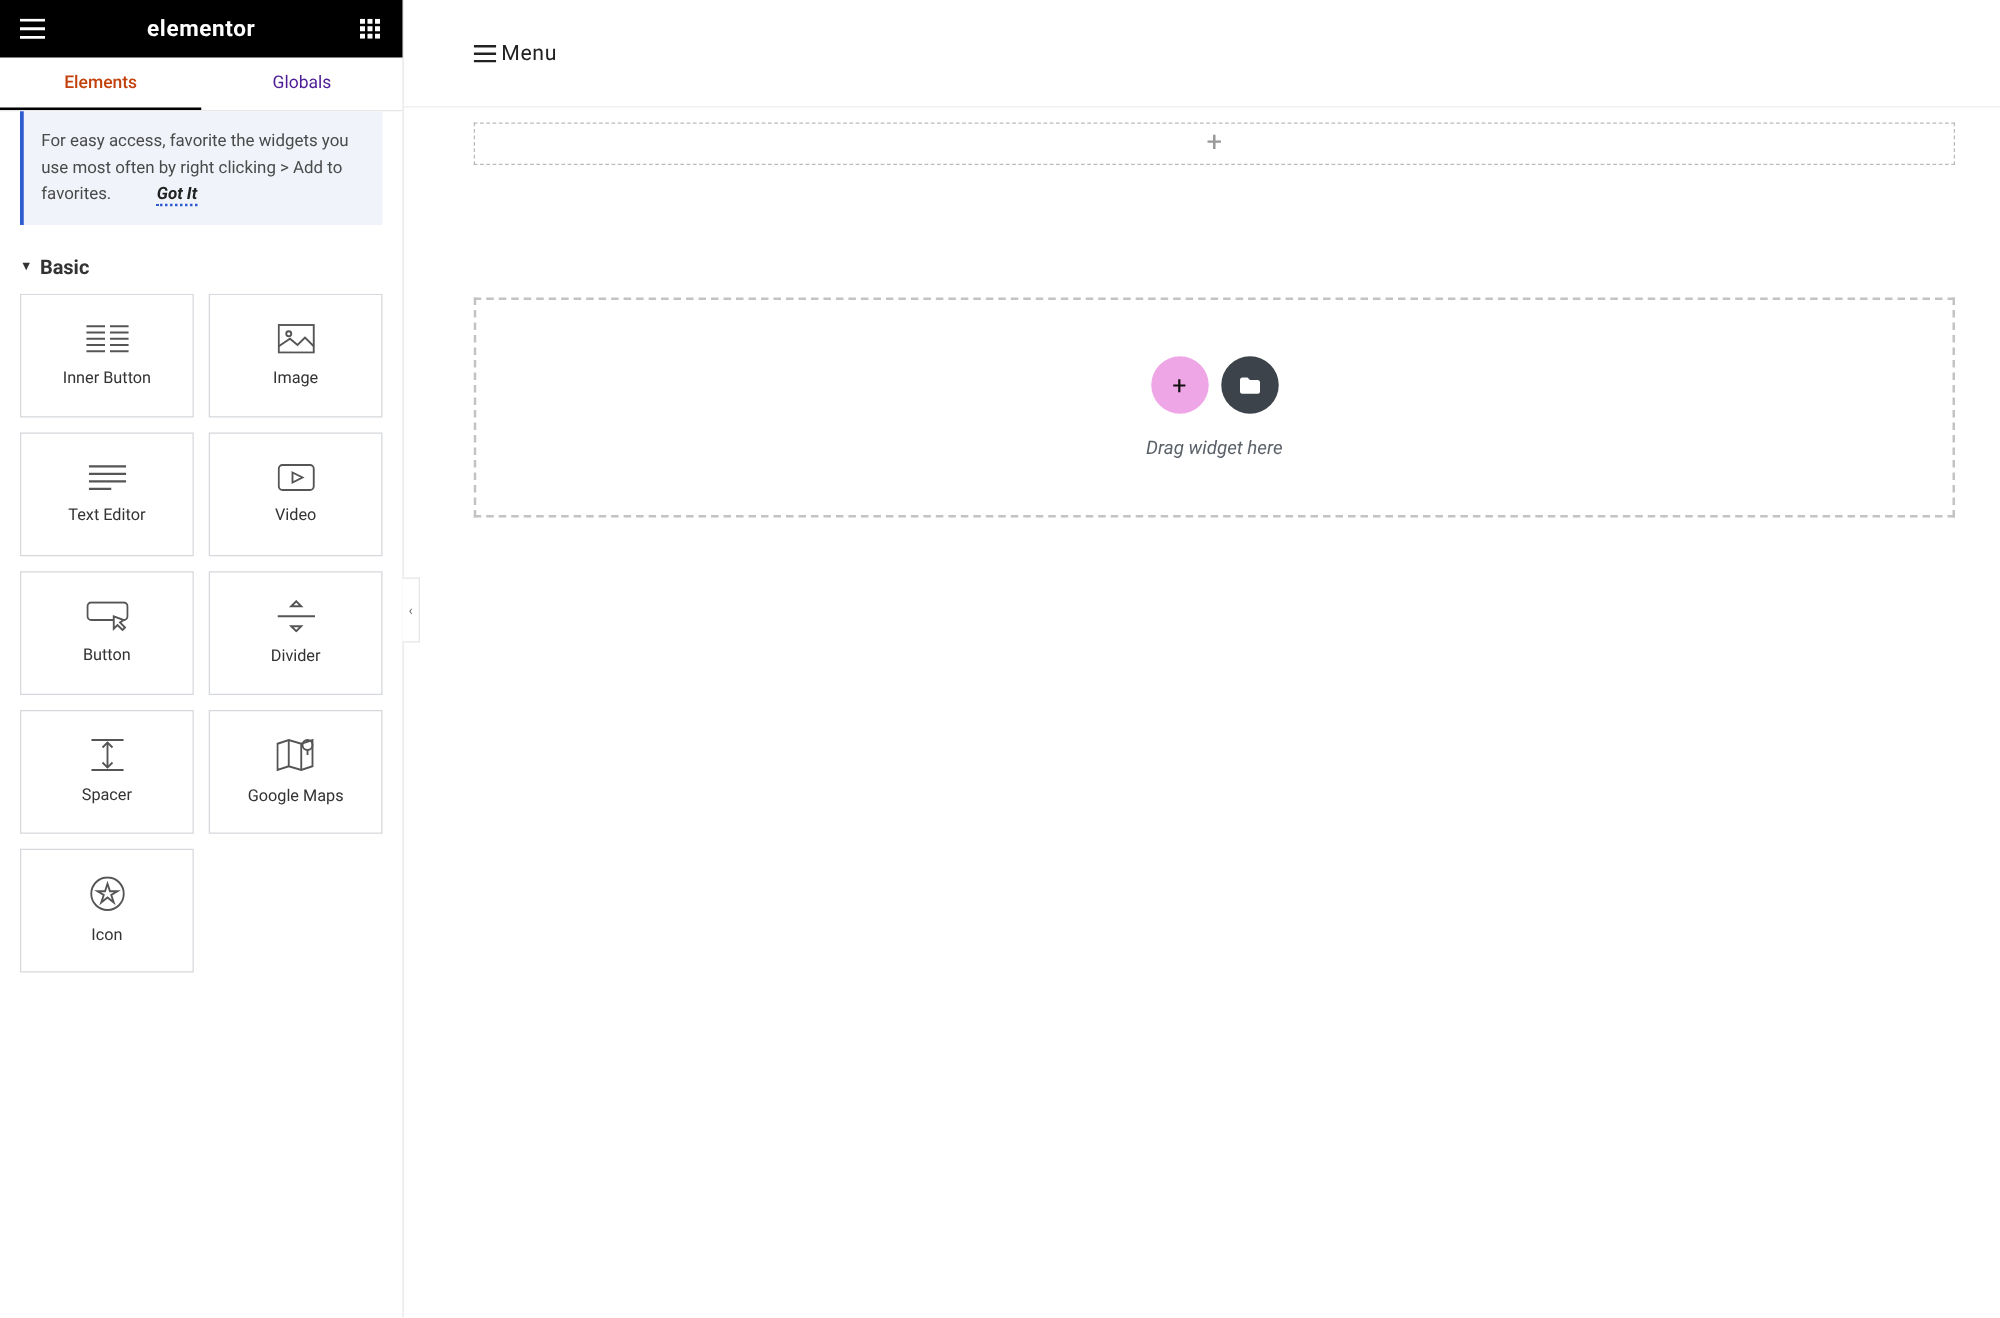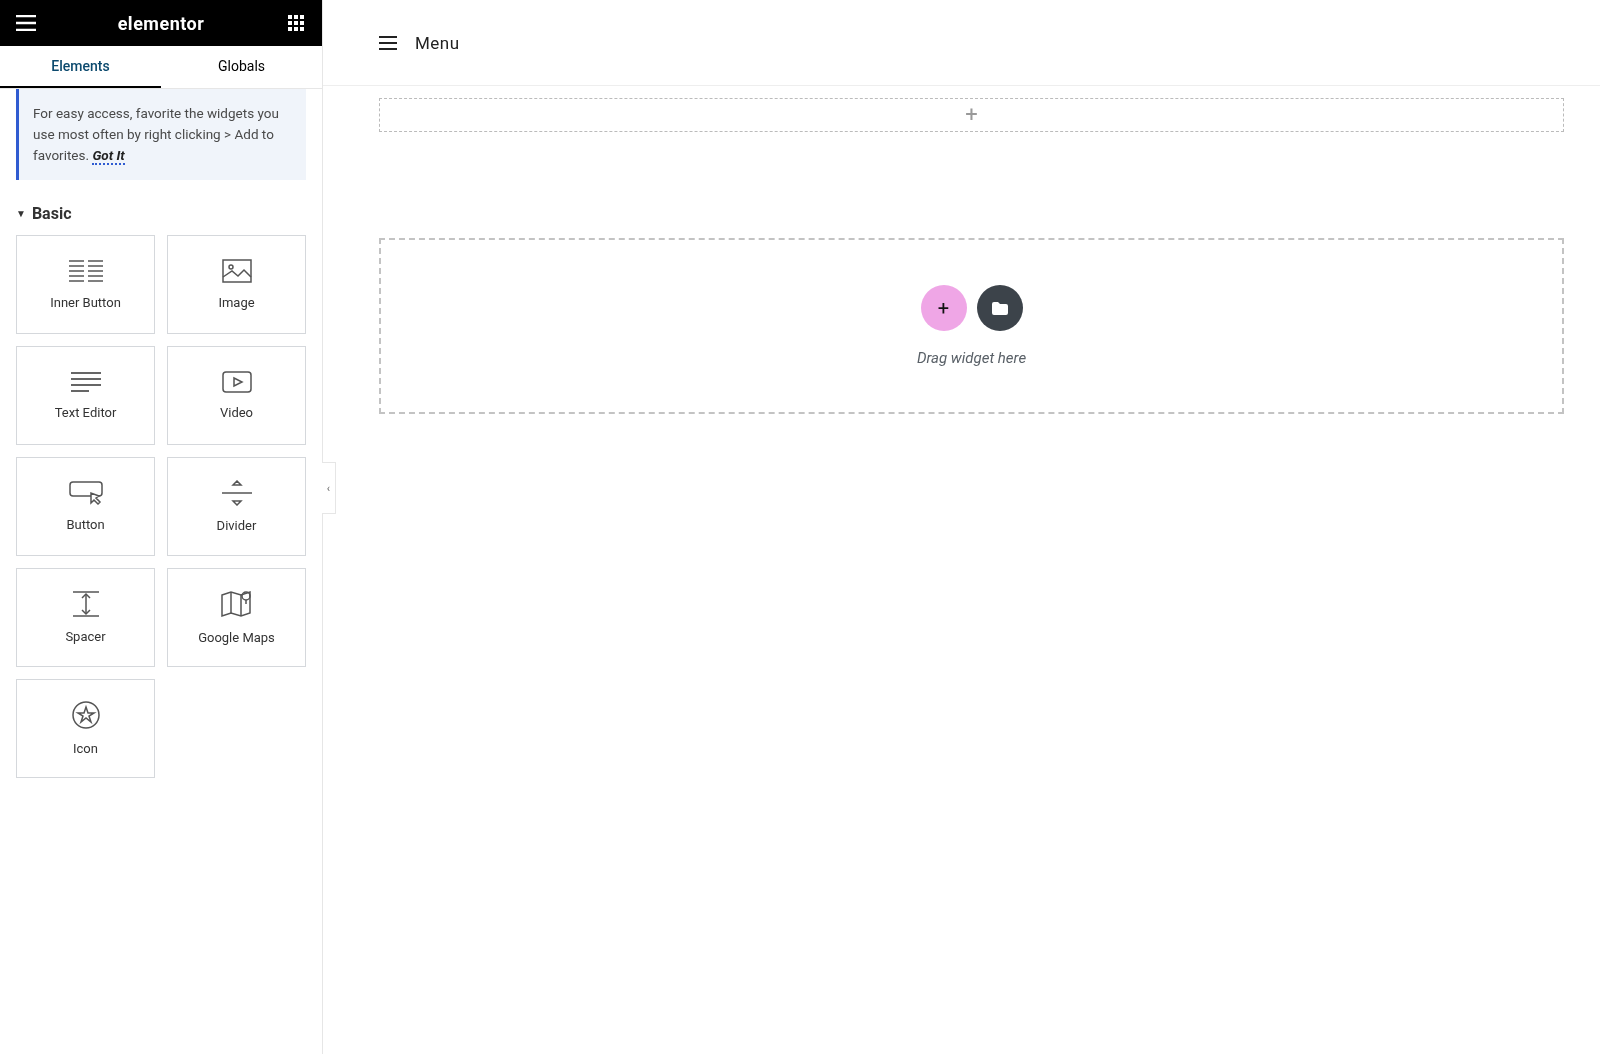--- a/index.html
+++ b/index.html
@@ -8,47 +8,47 @@
 .app { display: flex; height: 100vh; width: 100vw; }
 
 
 .sidebar { width: 323px; min-width: 323px; border-right: 1px solid #e6e6e6; display: flex; flex-direction: column; background: #fff; position: relative; }
 
 .sidebar-header { height: 46px; background: #000; display: flex; align-items: center; justify-content: space-between; padding: 0 16px; color: #fff; }
 .burger-icon, .apps-icon { width: 20px; height: 20px; cursor: pointer; display: flex; align-items: center; justify-content: center; }
 .brand { font-weight: 700; font-size: 18px; letter-spacing: 0.5px; }
 
 .tabs { display: flex; border-bottom: 1px solid #e6e6e6; }
-.tab { flex: 1; text-align: center; padding: 12px 0; font-size: 14px; cursor: pointer; color: #000000; }
-.tab.active { color: #0c4a6e; border-bottom: 2px solid #000; font-weight: 500; }
+.tab { flex: 1; text-align: center; padding: 12px 0; font-size: 14px; cursor: pointer; color: #4c1d95; }
+.tab.active { color: #c2410c; border-bottom: 2px solid #000; font-weight: 500; }
 
 .search-wrap { padding: 16px; }
 .search-box { position: relative; }
 .search-box input { width: 100%; padding: 10px 10px 10px 34px; border: 1px solid #d5d8dc; font-size: 14px; font-style: italic; color: #999; }
 .search-box .sicon { position: absolute; left: 10px; top: 50%; transform: translateY(-50%); color: #aaa; }
 
 .tip { margin: 0 16px 24px 16px; background: #f0f4fa; border-left: 3px solid #2f5bd1; padding: 14px 14px; font-size: 13.5px; line-height: 1.55; color: #4a4a4a; }
-.tip .gotit { font-weight: 700; font-style: italic; border-bottom: 2px dotted #2f5bd1; cursor: pointer; color: #222; }
+.tip .gotit { font-weight: 700; font-style: italic; border-bottom: 2px dotted #2f5bd1; cursor: pointer; color: #222; margin-left: 33px; }
 
 .category-head { padding: 0 16px 12px 16px; display: flex; align-items: center; gap: 6px; cursor: pointer; }
 .category-head .caret { font-size: 10px; }
 .category-head .label { font-weight: 700; font-size: 16px; }
 
 .widgets-grid { display: grid; grid-template-columns: 1fr 1fr; gap: 12px; padding: 0 16px 16px 16px; overflow-y: auto; }
 .widget-card { border: 1px solid #d5d8dc; background: #fff; height: 99px; display: flex; flex-direction: column; align-items: center; justify-content: center; gap: 12px; cursor: grab; }
 .widget-card .wicon { color: #555; }
 .widget-card .wlabel { font-size: 13px; color: #333; }
 
 .collapse-handle { position: absolute; right: -14px; top: 462px; width: 14px; height: 52px; background: #fff; border: 1px solid #e6e6e6; border-left: none; display: flex; align-items: center; justify-content: center; cursor: pointer; font-size: 11px; color: #666; }
 
 
 .main { flex: 1; display: flex; flex-direction: column; }
 .topbar { height: 86px; display: flex; align-items: center; justify-content: space-between; padding: 0 36px 0 56px; border-bottom: 1px solid #eee; }
 .site-title { font-size: 30px; font-weight: 400; color: #222; }
-.menu-btn { display: flex; align-items: center; gap: 18px; font-size: 17px; letter-spacing: 0.5px; color: #222; cursor: pointer; }
+.menu-btn { display: flex; align-items: center; gap: 4px; font-size: 17px; letter-spacing: 0.5px; color: #222; cursor: pointer; }
 
 .canvas { padding: 12px 36px 0 56px; }
 
 .add-strip { border: 1px dashed #bbb; height: 34px; display: flex; align-items: center; justify-content: center; color: #999; cursor: pointer; margin-bottom: 106px; }
 .add-strip .plus { font-size: 22px; line-height: 1; }
 
 .dropzone { border: 2px dashed #c3c3c3; min-height: 176px; display: flex; flex-direction: column; align-items: center; justify-content: center; gap: 18px; padding: 32px 0; }
 .dz-btns { display: flex; gap: 10px; }
 .circle-btn { width: 46px; height: 46px; border-radius: 50%; display: flex; align-items: center; justify-content: center; cursor: pointer; font-size: 20px; }
 .circle-btn.pink { background: #efa6e6; color: #111; }

